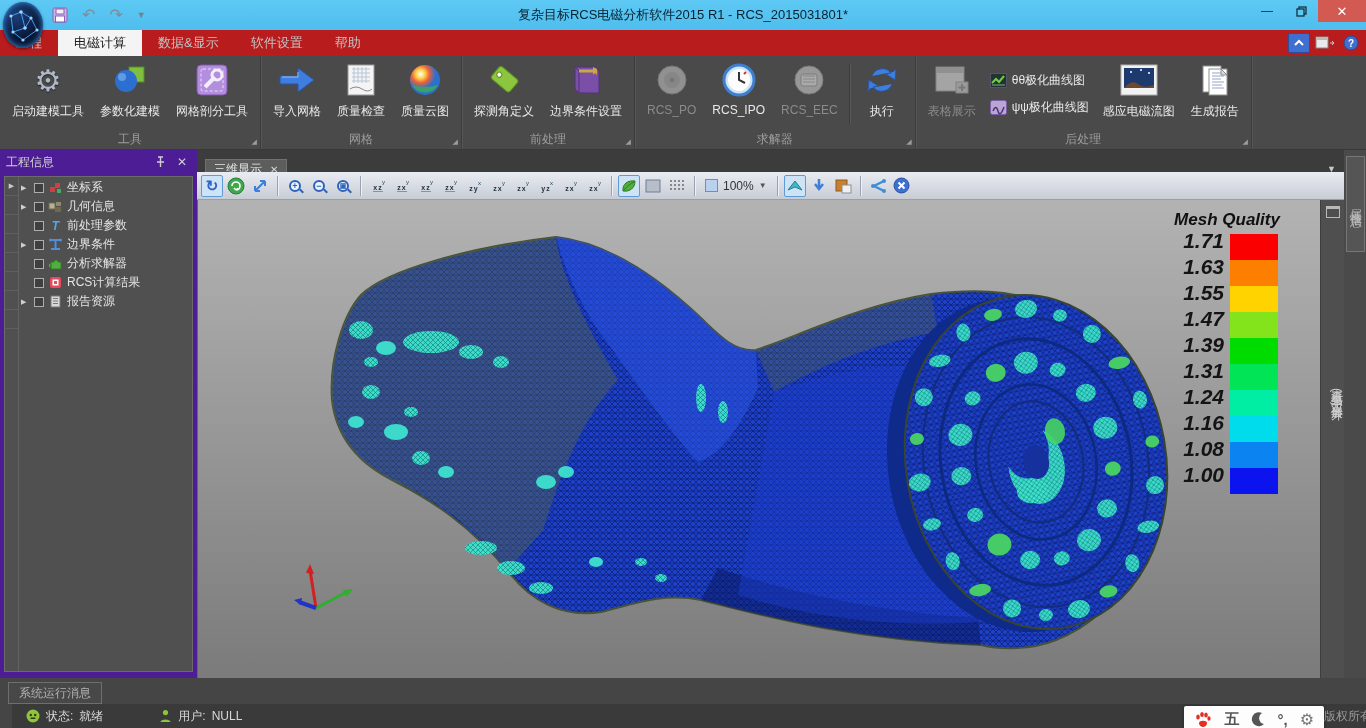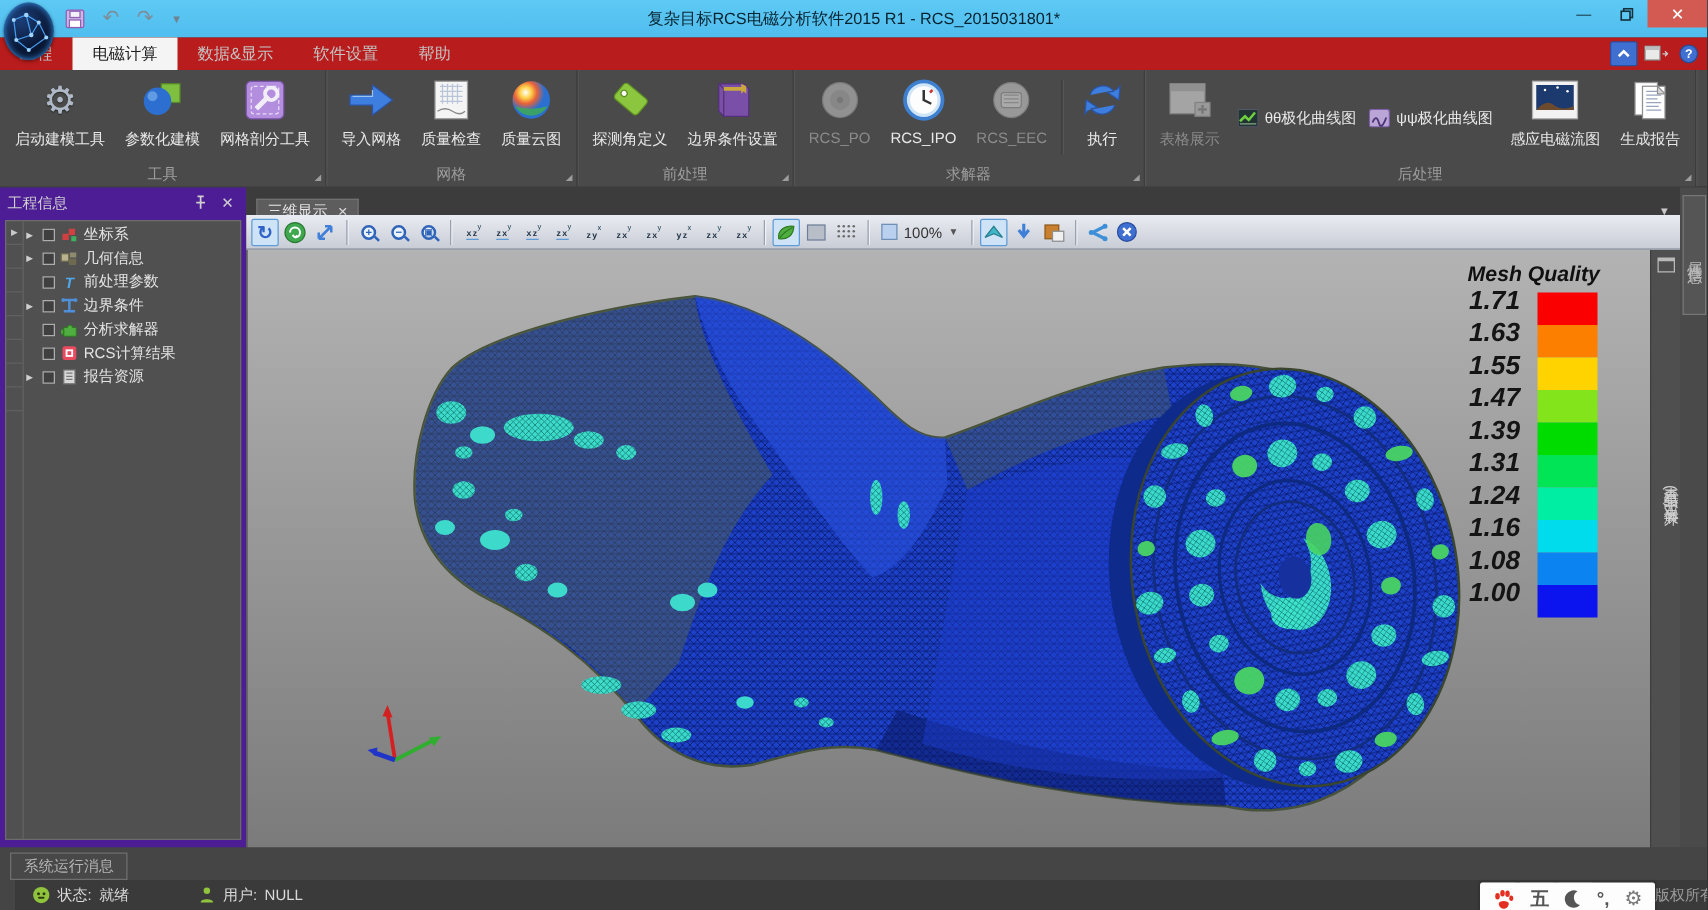--- a/index.html
+++ b/index.html
@@ -32,21 +32,21 @@
 
   
   #ribbon { left:0; top:56px; width:1366px; height:94px; background:#4a4a4a; border-bottom:1px solid #393939; display:flex; }
   .rgroup { display:flex; flex-direction:column; border-right:1px solid #3c3c3c; box-shadow:1px 0 0 #565656; }
   .rbtns { flex:1; display:flex; align-items:stretch; padding:2px 4px 0; }
   .rbig { width:auto; min-width:58px; padding:2px 8px; display:flex; flex-direction:column; align-items:center; justify-content:flex-start; gap:3px; }
   .rbig .ric { height:40px; display:flex; align-items:center; justify-content:center; }
   .rbig .rlb { font-size:12px; color:#e8e8e8; white-space:nowrap; }
   .rbig.disabled .rlb { color:#8b8b8b; }
   .rbig.disabled .ric { filter:grayscale(1) brightness(1.1); opacity:.55; }
-  .rstack { display:flex; justify-content:center; gap:10px; padding:0 6px; }
+  .rstack { display:flex; flex-direction:column; justify-content:center; gap:10px; padding:0 6px; }
   .rsmall { display:flex; align-items:center; gap:5px; font-size:12px; color:#e8e8e8; white-space:nowrap; }
   .glabel { height:19px; display:flex; align-items:center; justify-content:center; position:relative;
             font-size:12px; color:#9d9d9d; }
   .glabel .corner { position:absolute; right:3px; bottom:3px; font-size:7px; color:#9d9d9d; }
   .rsep { width:1px; align-self:stretch; margin:6px 3px; background:#3c3c3c; box-shadow:1px 0 0 #585858; }
 
   
   #leftpanel { left:0; top:150px; width:197px; height:528px; background:#4c1d95; }
   #lphead { height:24px; display:flex; align-items:center; padding:0 6px; color:#cfcfcf; font-size:12px; }
   #lphead .t { flex:1; }
@@ -88,21 +88,21 @@
 
   
   #viewport { left:197px; top:200px; width:1123px; height:478px; background:linear-gradient(#b3b3b3,#7b7b7b); overflow:hidden; border-left:1px solid #666; }
   #model { left:0; top:0; width:1123px; height:478px; }
   #triad { left:93px; top:360px; width:80px; height:62px; }
 
   
   #legend { right:18px; top:10px; width:150px; }
   #legendtitle { font-size:17px; font-weight:bold; font-style:italic; color:#101010; text-align:center; margin-bottom:4px; letter-spacing:0; }
   .lrow { display:flex; align-items:center; height:26px; }
-  .lrow .lv { width:78px; text-align:right; padding-right:14px; font-size:21px; font-style:italic; font-weight:bold; color:#141414; margin-top:-13px; }
+  .lrow .lv { width:78px; text-align:right; padding-right:6px; font-size:21px; font-style:italic; font-weight:bold; color:#141414; margin-top:-13px; }
   .lrow .lsw { width:48px; height:26px; }
 
   
   #stripA { left:1320px; top:200px; width:24px; height:478px; background:#4f4f4f; border-left:1px solid #3e3e3e; }
   #stripA .sicon { margin:6px auto 0; width:14px; height:12px; border:1px solid #b9b9b9; border-top:3px solid #b9b9b9; }
   #stripA .stext { position:absolute; top:180px; left:0; width:24px; writing-mode:vertical-rl; font-size:12px; color:#cfcfcf; letter-spacing:2px; }
   #dockbar { left:1344px; top:150px; width:22px; height:528px; background:#4a4a4a; }
   #propstab { margin:6px 2px 0; height:96px; border:1px solid #767676; background:#555; writing-mode:vertical-rl;
               font-size:12px; color:#b9b9b9; display:flex; align-items:center; justify-content:center; letter-spacing:2px; }
 

